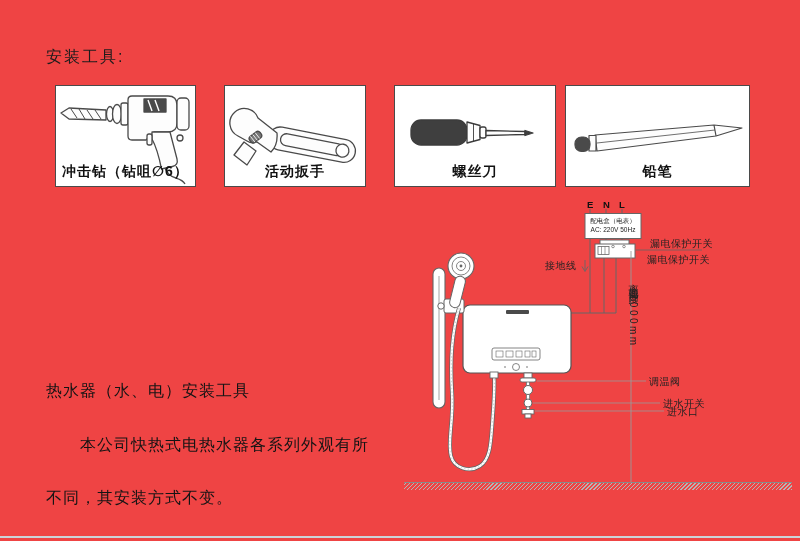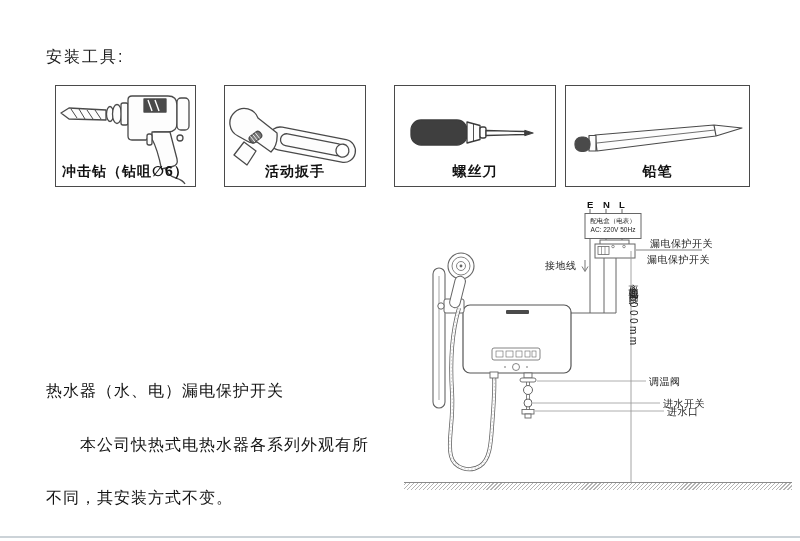--- a/index.html
+++ b/index.html
@@ -1,17 +1,17 @@
 <!DOCTYPE html>
 <html><head>
 <meta charset="utf-8">
 <style>
   html,body{margin:0;padding:0;background:#e8e8e8;}
   .page{
-    position:relative;width:800px;height:541px;background:#ffffff;
+    position:relative;width:800px;height:541px;background:#ef4444;
     font-family:"Liberation Sans","DejaVu Sans",sans-serif;color:#1a1a1a;
     overflow:hidden;margin:0 auto;
   }
   .abs{position:absolute;}
   .tools-title{
     position:absolute;left:46px;top:47px;font-size:16px;letter-spacing:2px;color:#1c1c1c;
   }
   .toolbox{
     position:absolute;top:85px;height:102px;border:1.5px solid #4a4a4a;background:#fff;box-sizing:border-box;
   }
@@ -120,21 +120,21 @@
         <path d="M148,39 L150,50" fill="none"></path>
         <path d="M31,57 L149,44" fill="none" stroke-width="0.8"></path>
         <rect x="23" y="49.5" width="7" height="15.5" fill="#fdfdfd"></rect>
         <rect x="9" y="51" width="15" height="14.5" rx="6.5" fill="#4a4a4a"></rect>
       </g>
     </svg>
     <div class="tool-label">铅笔</div>
   </div>
 
   <div class="instructions">
-    <div>热水器（水、电）漏电保护开关</div>
+    <div>热水器（水、电）安装工具</div>
     <div>　　本公司快热式电热水器各系列外观有所</div>
     <div>不同，其安装方式不变。</div>
     
     
     
     
     
   </div>
 
   <svg class="abs" style="left:398px;top:190px;" width="402" height="310" viewBox="398 190 402 310">

